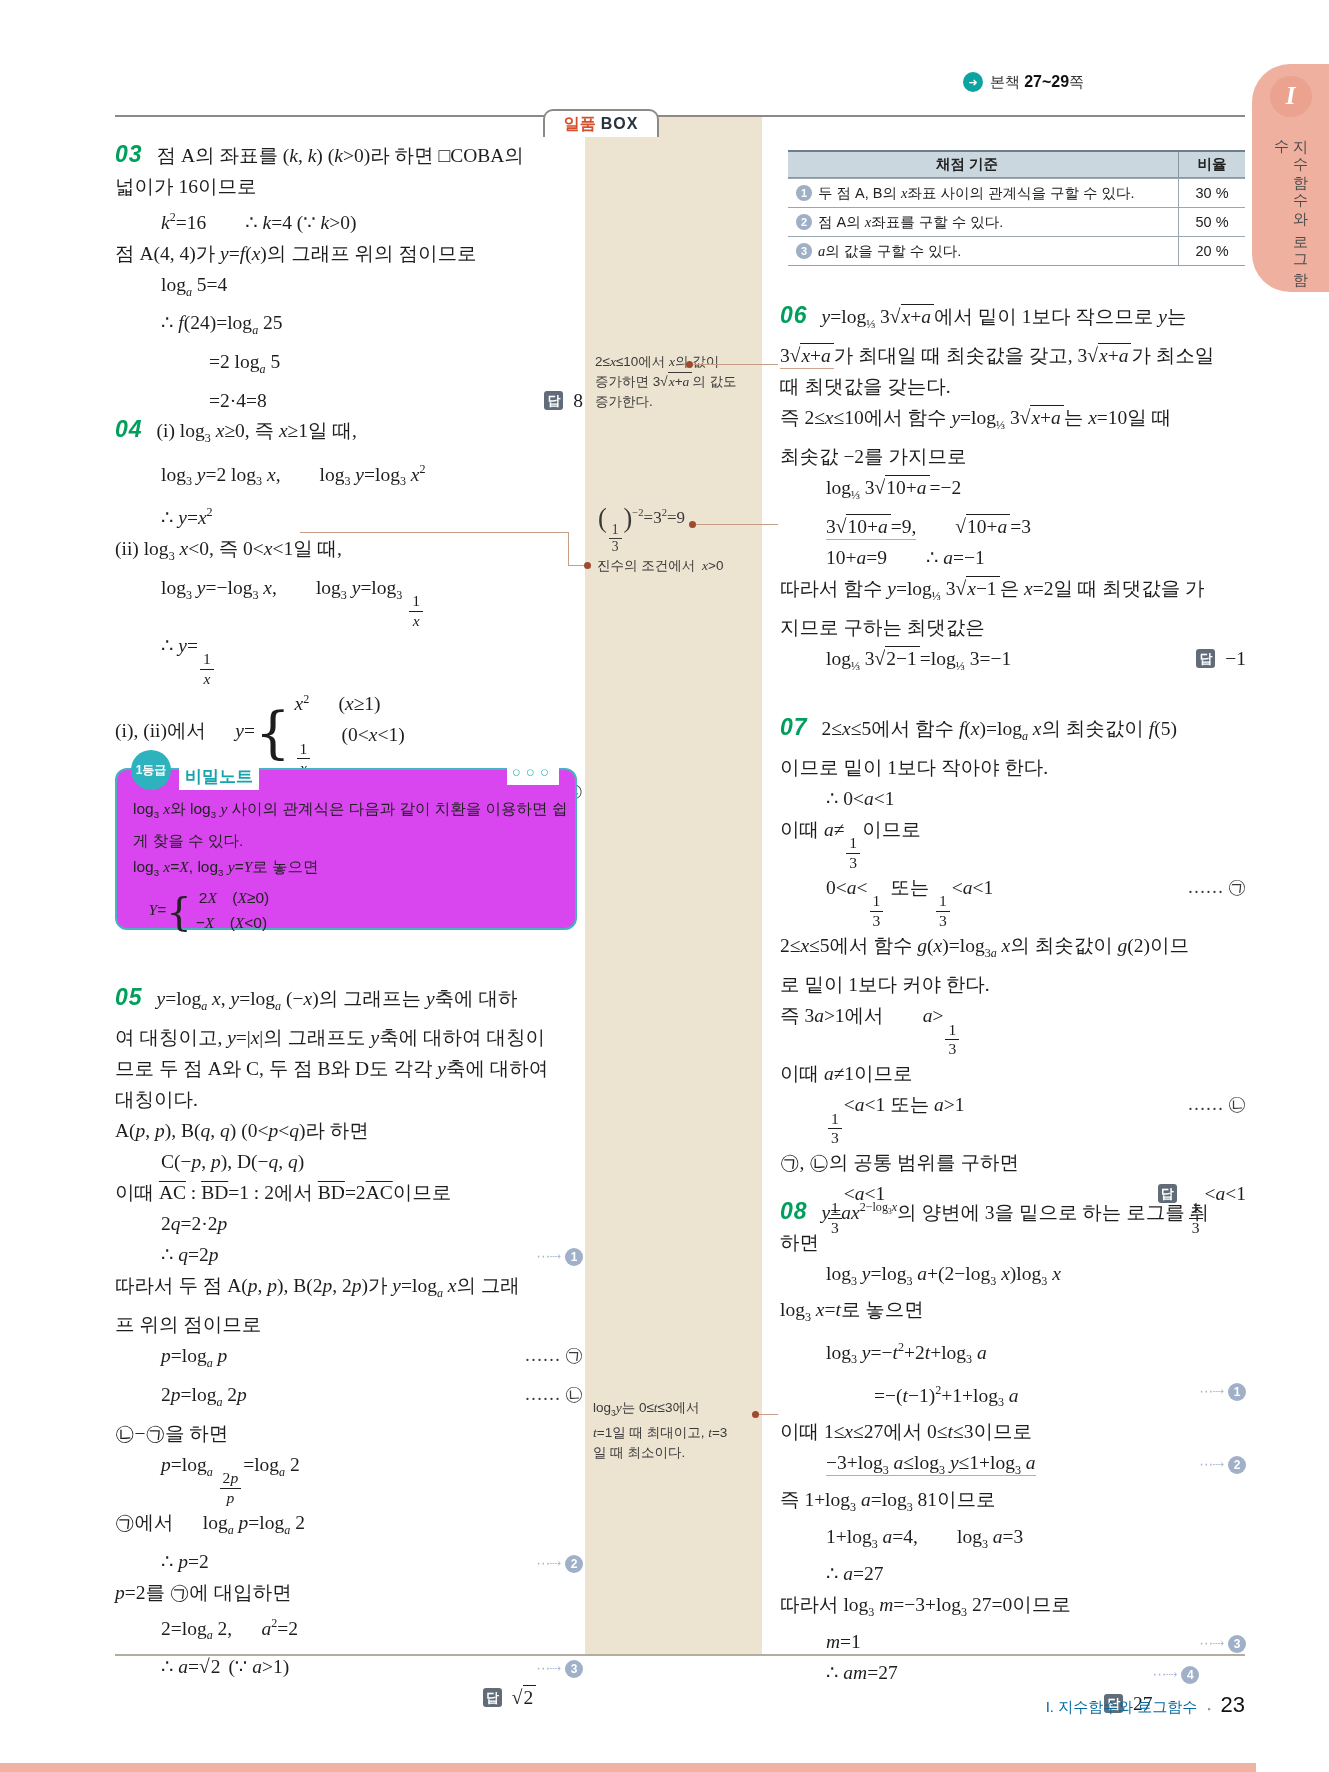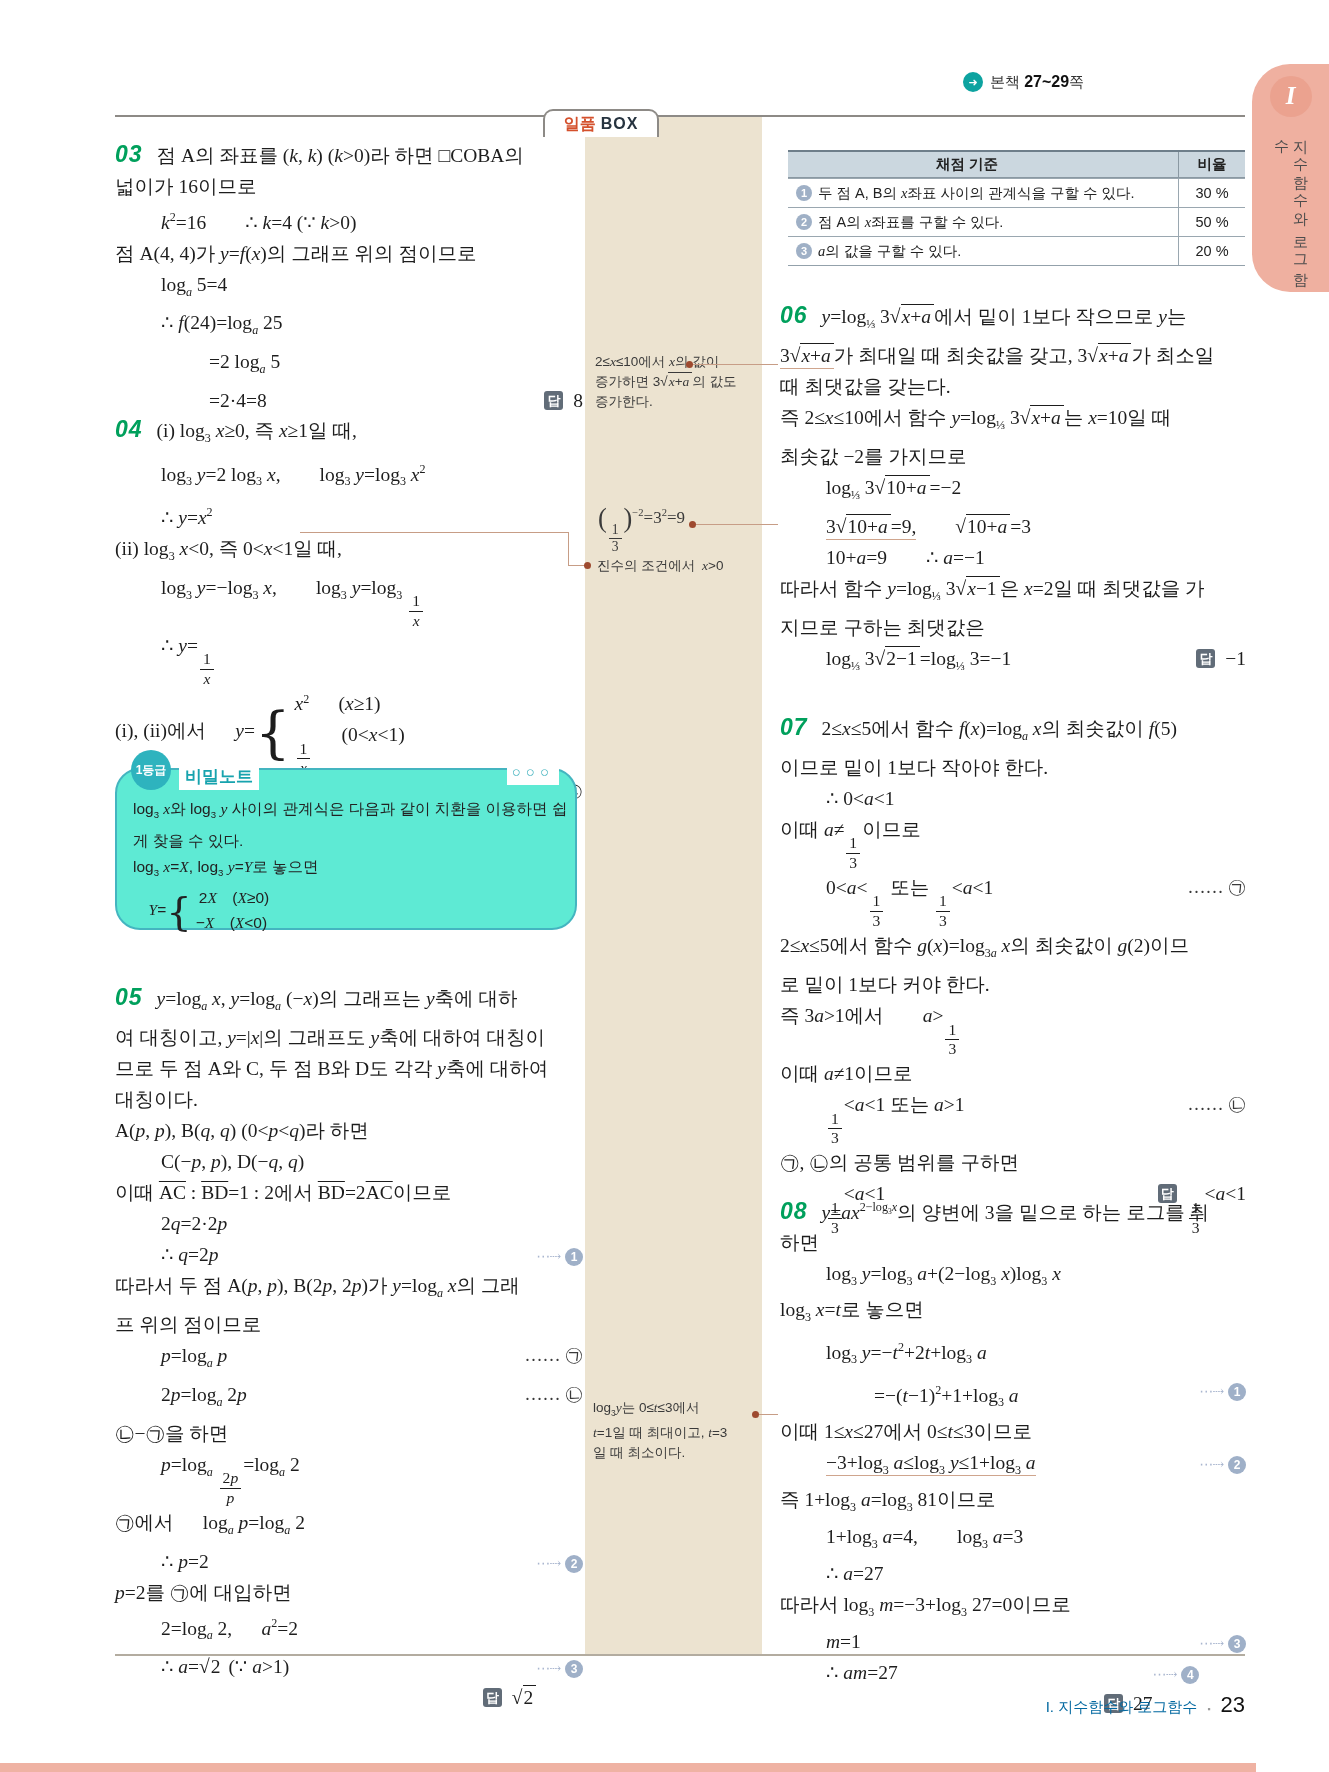--- a/index.html
+++ b/index.html
@@ -60,21 +60,21 @@
   .f .d{padding-top:1px;display:block;}
   .cs{display:inline-flex;align-items:center;vertical-align:middle;}
   .br{font-size:56px;font-family:"DejaVu Serif",serif;font-weight:normal;line-height:1;margin-right:4px;}
   .cc{display:inline-flex;flex-direction:column;}
   .cc>span{line-height:1.6;white-space:nowrap;}
   .ol{text-decoration:overline;}
   .ref{border-bottom:1.3px solid #cfa58d;padding-bottom:2px;}
   .bp{font-size:1.55em;vertical-align:-0.18em;}
 
   .snote{position:absolute;left:115px;top:768px;width:462px;height:162px;border:2px solid #44b5c0;
-         border-radius:25px;background:#5eead4;box-sizing:border-box;padding:26px 16px 19px 16px;
+         border-radius:12px;background:#d946ef;box-sizing:border-box;padding:26px 16px 19px 16px;
          font-family:"Liberation Sans",sans-serif;font-size:15.5px;line-height:26px;color:#222;}
   .snote .ln{min-height:26px;}
   .sn-head{position:absolute;top:-20px;left:14px;display:flex;align-items:center;gap:8px;}
   .sn-badge{width:40px;height:40px;border-radius:50%;background:#2eb3be;color:#fff;
          display:flex;align-items:center;justify-content:center;font:bold 12px "Liberation Sans",sans-serif;}
   .sn-title{background:#fff;padding:0 6px;color:#17a3ae;font-weight:bold;font-size:17px;margin-top:14px;}
   .sn-rings{position:absolute;top:-11px;right:16px;color:#4ab6c1;font-size:15px;letter-spacing:5px;
          background:#fff;padding:0 5px;}
   .snote .cs .br{font-size:40px;}
 

